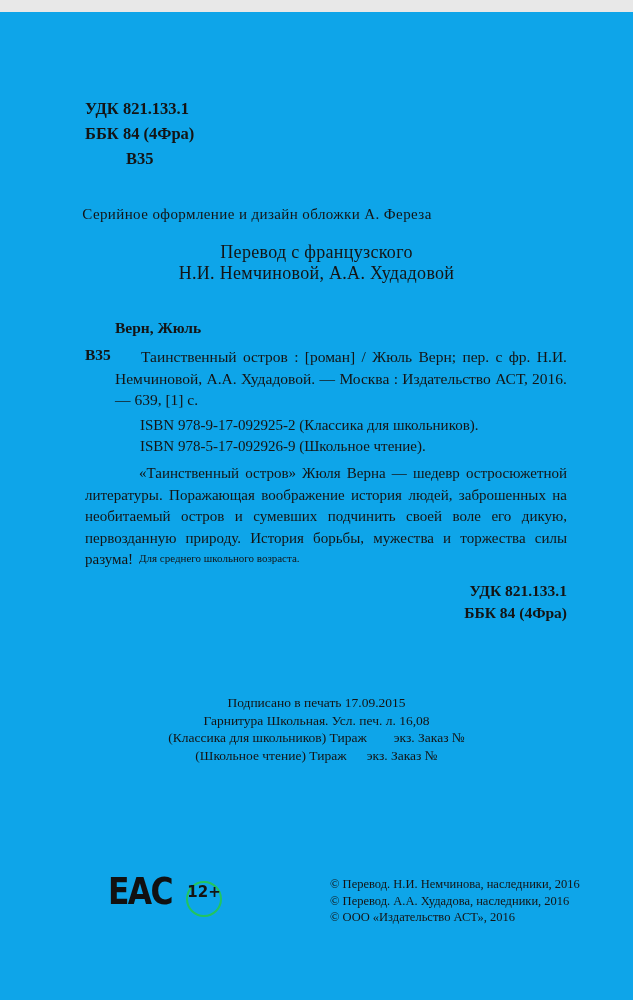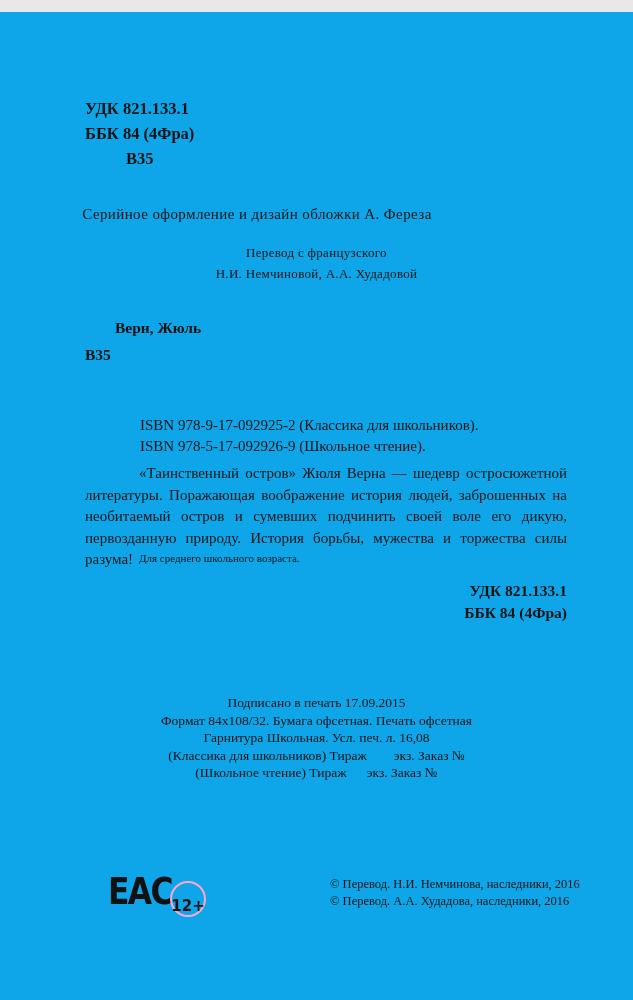--- a/index.html
+++ b/index.html
@@ -27,21 +27,21 @@
   .codes-top .code-indent { padding-left: 41px; }
 
   .series-line {
     left: 0; top: 194px; width: 514px;
     font-size: 15px;
     letter-spacing: 0.4px;
   }
 
   .translation-block {
     left: 0; top: 230px; width: 633px;
-    font-size: 13px;
+    font-size: 18px;
     line-height: 21px;
     letter-spacing: 0.3px;
   }
 
   .author-line {
     left: 115px; top: 307px;
     font-size: 15.5px;
     font-weight: bold;
   }
 
@@ -93,26 +93,26 @@
     left: 108px; top: 858px;
     font-family: "DejaVu Sans", sans-serif;
     font-weight: bold;
     font-size: 37px;
     letter-spacing: -2px;
     transform: scaleX(0.85);
     transform-origin: left center;
     color: #111;
   }
   .age-badge {
-    left: 170px; top: 869px;
+    left: 186px; top: 869px;
     width: 36px; height: 36px;
-    border: 2px solid #f9a8d4;
+    border: 2px solid #22c55e;
     border-radius: 50%;
     display: flex;
-    align-items: flex-end;
+    align-items: flex-start;
     justify-content: center;
     font-family: "DejaVu Sans", sans-serif;
     font-size: 15px;
     font-weight: bold;
     box-sizing: border-box;
   }
 
   .copyrights {
     left: 330px; top: 864px;
     font-size: 12.5px;
@@ -133,47 +133,48 @@
   <div class="abs series-line center">Серийное оформление и дизайн обложки А. Фереза</div>
 
   <div class="abs translation-block center">
     <div>Перевод с французского</div>
     <div>Н.И. Немчиновой, А.А. Худадовой</div>
   </div>
 
   <div class="abs author-line">Верн, Жюль</div>
 
   <div class="abs card-code">В35</div>
+  <div class="abs card-text justify">Таинственный остров : [роман] / Жюль Верн; пер. с фр. Н.И. Немчиновой, А.А. Худадовой. — Москва : Издательство АСТ, 2016. — 639, [1] с.</div>
 
   <div class="abs isbn-block">
     <div>ISBN 978-9-17-092925-2 (Классика для школьников).</div>
     <div>ISBN 978-5-17-092926-9 (Школьное чтение).</div>
   </div>
 
   <div class="abs annotation justify">«Таинственный остров» Жюля Верна — шедевр остросюжетной литературы. Поражающая воображение история людей, заброшенных на необитаемый остров и сумевших подчинить своей воле его дикую, первозданную природу. История борьбы, мужества и торжества силы разума!</div>
 
   <div class="abs age-note">Для среднего школьного возраста.</div>
 
   <div class="abs codes-bottom">
     <div>УДК 821.133.1</div>
     <div>ББК 84 (4Фра)</div>
   </div>
 
   <div class="abs print-info center">
     <div>Подписано в печать 17.09.2015</div>
-    <div>Формат 84х108/32. Бумага офсетная. Печать офсетная</div>
     <div>Гарнитура Школьная. Усл. печ. л. 16,08</div>
     <div>(Классика для школьников) Тираж        экз. Заказ №</div>
     <div>(Школьное чтение) Тираж      экз. Заказ №</div>
   </div>
 
   <div class="abs eac-mark">ЕАС</div>
 
   <div class="abs age-badge">
     <span>12+</span>
   </div>
 
   <div class="abs copyrights">
     <div>© Перевод. Н.И. Немчинова, наследники, 2016</div>
     <div>© Перевод. А.А. Худадова, наследники, 2016</div>
+    <div>© ООО «Издательство АСТ», 2016</div>
   </div>
 
 </div>
 
 </body></html>

